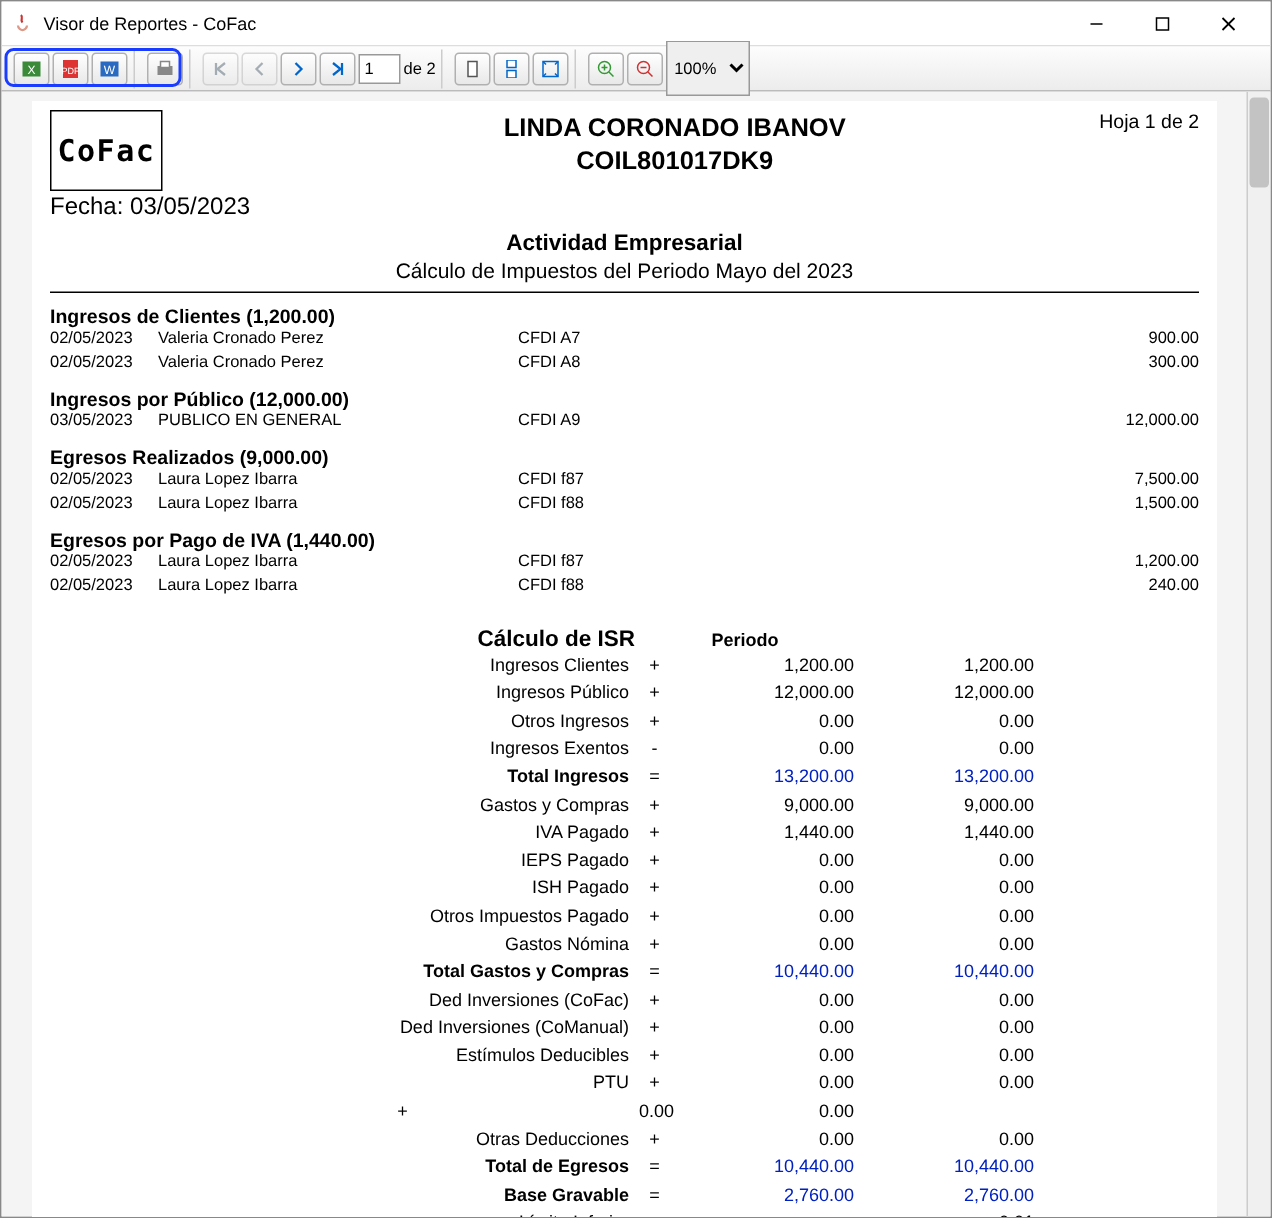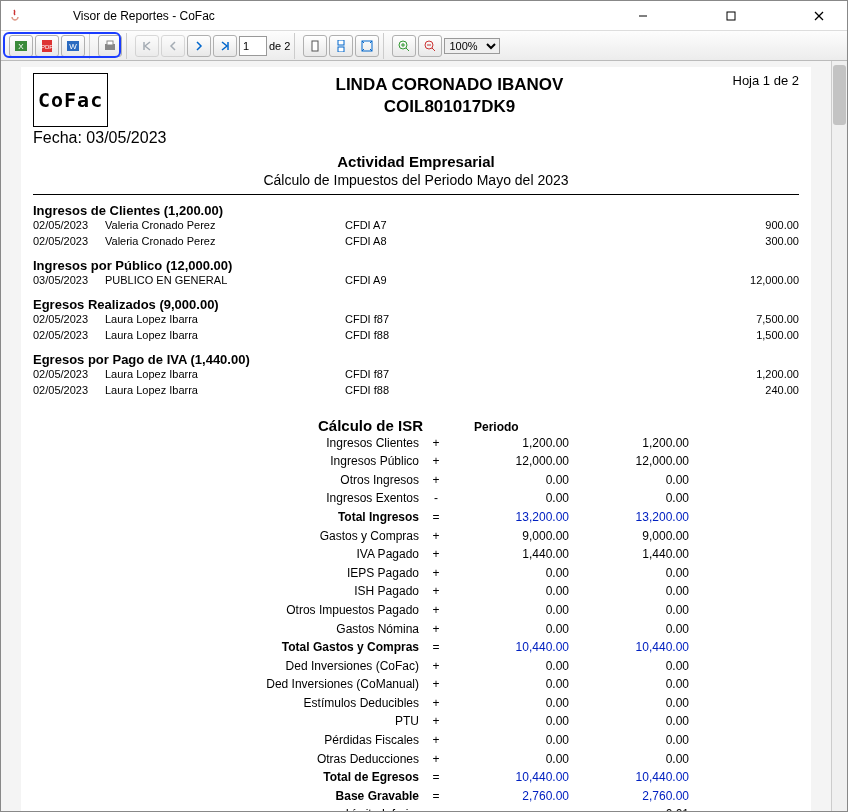--- a/index.html
+++ b/index.html
@@ -1,31 +1,31 @@
 <!DOCTYPE html>
 <html><head>
 <meta charset="utf-8">
 <style>
   * { box-sizing: border-box; }
   html, body { margin: 0; padding: 0; font-family: Arial, sans-serif; font-size: 12px; background: #fff; }
   .window { width: 848px; height: 812px; border: 1px solid #888; display: flex; flex-direction: column; overflow: hidden; }
   
-  .titlebar { height: 30px; display: flex; align-items: center; padding: 0 6px; background: #fff; border-bottom: 1px solid #ddd; gap: 44px; }
+  .titlebar { height: 30px; display: flex; align-items: center; padding: 0 6px; background: #fff; border-bottom: 1px solid #ddd; }
   .titlebar .java-icon { width: 16px; height: 16px; margin-right: 6px; }
   .titlebar .title { flex: 1; font-size: 12px; color: #000; }
   .titlebar .wbtn { width: 44px; height: 28px; display: flex; align-items: center; justify-content: center; color: #000; }
   
   .toolbar { height: 30px; background: linear-gradient(#fdfdfd, #ececec); border-bottom: 1px solid #bbb; display: flex; align-items: center; padding: 2px 4px; gap: 4px; }
   .tb-group { display: flex; align-items: center; gap: 2px; padding: 0 4px; border-right: 1px solid #ccc; height: 26px; }
   .tb-group:last-child { border-right: none; }
   .tbtn { width: 24px; height: 22px; border: 1px solid #b0b0b0; background: linear-gradient(#fff,#e8e8e8); border-radius: 3px; display:flex; align-items:center; justify-content:center; font-size:11px; cursor:pointer; }
   .tbtn svg { display:block; }
   .tbtn.disabled { opacity: .45; cursor: default; }
   .page-input { width: 28px; height: 20px; border:1px solid #999; font-size:11px; text-align:left; padding-left:3px; }
-  .zoom-select { height: 16px; border:1px solid #999; font-size:11px; width: 56px; }
+  .zoom-select { height: 37px; border:1px solid #999; font-size:11px; width: 56px; }
   .highlight-box { position: absolute; border: 2px solid #1a3cff; border-radius: 6px; pointer-events: none; }
   .toolbar-wrap { position: relative; }
   
   .content-shell { flex:1; display:flex; overflow:hidden; background:#f4f4f4; }
   .page-scroll { flex:1; overflow:auto; padding: 6px 20px 6px 20px; }
   .vscroll { width: 16px; background:#f0f0f0; border-left:1px solid #ccc; position:relative; }
   .vscroll .thumb { position:absolute; left:1px; right:1px; top:4px; height:60px; background:#c3c3c3; border-radius:3px; }
   .page { background:#fff; width: 790px; min-height: 740px; margin: 0 auto; padding: 6px 12px 12px 12px; }
   .page-head { display:flex; justify-content:space-between; align-items:flex-start; }
   .logo { font-family: monospace; font-weight:bold; font-size:20px; letter-spacing:1px; border:1px solid #000; padding:14px 4px; display:inline-block; margin-bottom:2px; }
@@ -346,21 +346,20 @@
                 <span class="v1">0.00</span>
                 <span class="v2">0.00</span>
               </div>
               <div class="isr-row">
                 <span class="lbl">PTU</span>
                 <span class="op">+</span>
                 <span class="v1">0.00</span>
                 <span class="v2">0.00</span>
               </div>
               <div class="isr-row">
-                <span class="lbl">Pérdidas Fiscales</span>
                 <span class="op">+</span>
                 <span class="v1">0.00</span>
                 <span class="v2">0.00</span>
               </div>
               <div class="isr-row">
                 <span class="lbl">Otras Deducciones</span>
                 <span class="op">+</span>
                 <span class="v1">0.00</span>
                 <span class="v2">0.00</span>
               </div>

